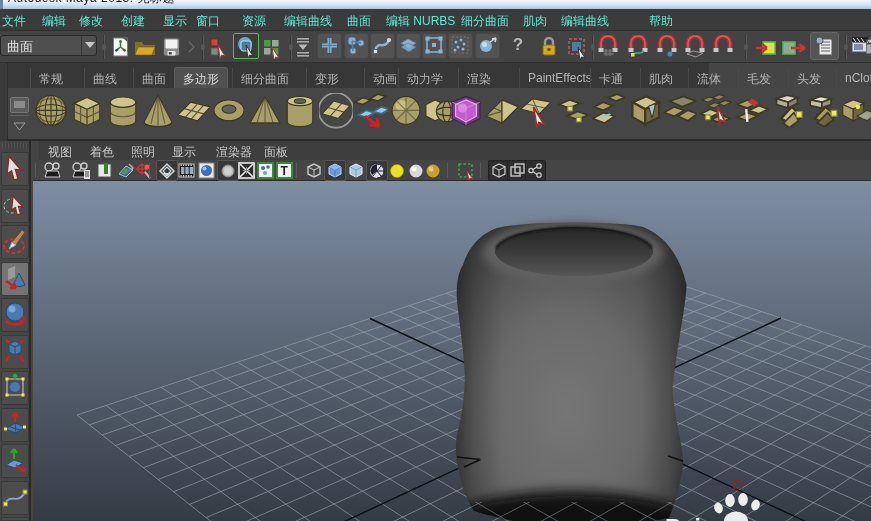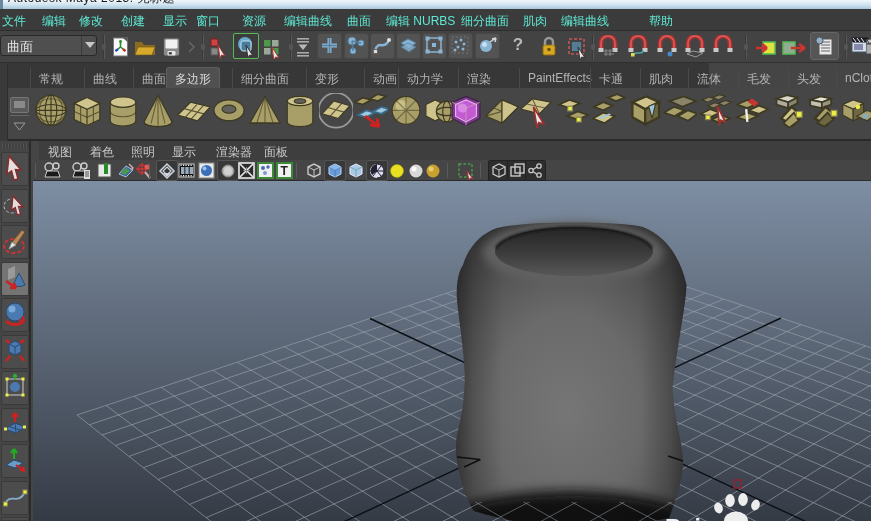--- a/index.html
+++ b/index.html
@@ -218,21 +218,21 @@
       <svg class="abs" style="left:866px;top:4px" width="14" height="24" viewBox="0 0 14 24">
         <path d="M0 5 L13 2 L14 6 L1 9 Z" fill="#c8c8c8" stroke="#444"></path>
         <path d="M1 5 L3 8 M5 4 L7 7 M9 3 L11 6" stroke="#333"></path>
         <rect x="0" y="9" width="13" height="10" fill="#aaa" stroke="#444"></rect>
       </svg>
     </div>
   <div class="abs" id="shelftabs">
       <span class="tab" style="left:30px">常规</span>
       <span class="tab" style="left:84px">曲线</span>
       <span class="tab" style="left:133px">曲面</span>
-      <span class="tab act" style="left:166px">多边形</span>
+      <span class="tab act" style="left:174px">多边形</span>
       <span class="tab" style="left:232px">细分曲面</span>
       <span class="tab" style="left:306px">变形</span>
       <span class="tab" style="left:364px">动画</span>
       <span class="tab" style="left:398px">动力学</span>
       <span class="tab" style="left:458px">渲染</span>
       <span class="tab" style="left:519px">PaintEffects</span>
       <span class="tab" style="left:590px">卡通</span>
       <span class="tab" style="left:640px">肌肉</span>
       <span class="tab" style="left:688px">流体</span>
       <span class="tab" style="left:738px">毛发</span>

